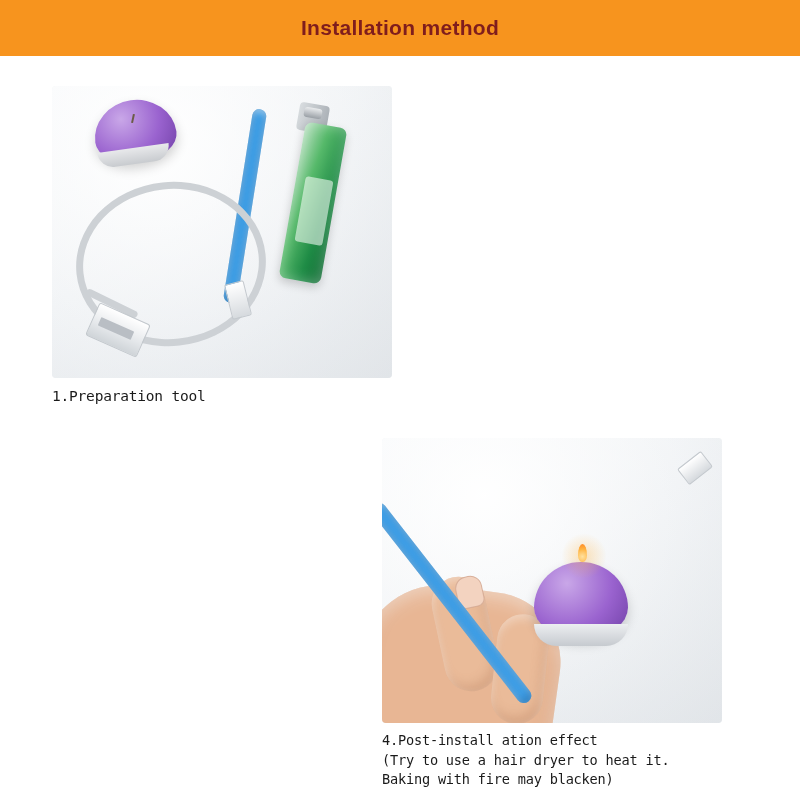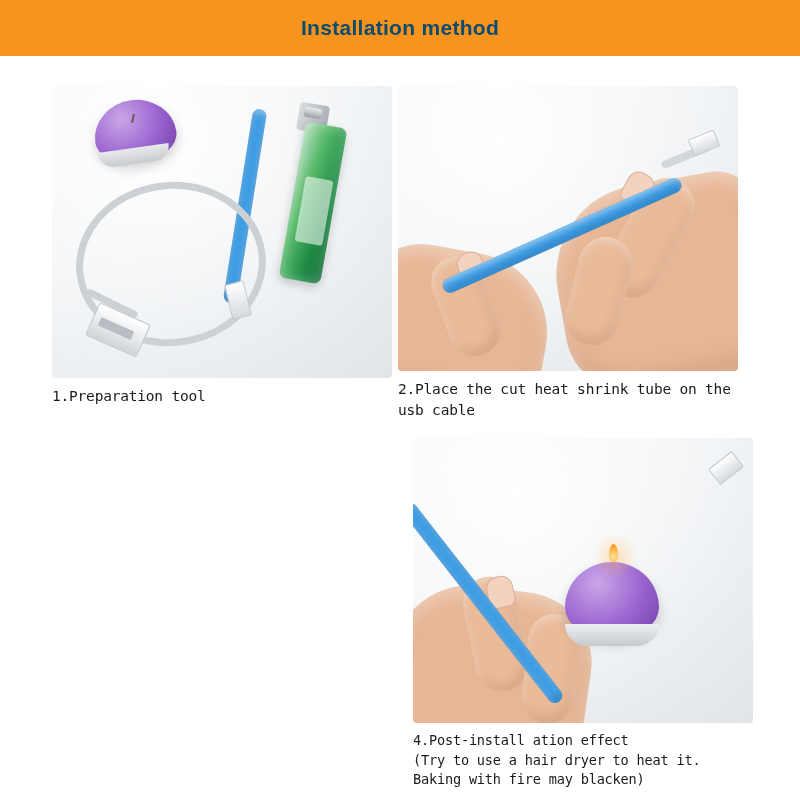--- a/index.html
+++ b/index.html
@@ -25,21 +25,21 @@
     left: 0;
     top: 0;
     width: 800px;
     height: 56px;
     background: #f7941e;
     display: flex;
     align-items: center;
     justify-content: center;
   }
   .header-title {
-    color: #0c4a6e;
+    color: #7f1d1d;
     font-size: 21px;
     font-weight: bold;
     letter-spacing: 0.3px;
     font-family: "Liberation Sans", sans-serif;
   }
 
   
   .steps-grid {
     position: absolute;
     left: 0;
@@ -48,21 +48,21 @@
     height: 655px;
     text-decoration: underline;
   }
   .step {
     position: absolute;
     width: 350px;
   }
   .step-1 { left: 52px;  top: 30px; }
   .step-2 { left: 398px; top: 30px; }
   .step-3 { left: 52px;  top: 382px; }
-  .step-4 { left: 413px; top: 382px; }
+  .step-4 { left: 382px; top: 382px; }
 
   .photo {
     position: relative;
     width: 340px;
     height: 292px;
     border-radius: 4px;
     overflow: hidden;
     background: #f2f4f6;
   }
   .photo.p2, .photo.p3, .photo.p4 { height: 285px; }
@@ -205,40 +205,20 @@
         <div style="position:absolute; left:32px; top:214px; width:56px; height:7px; border-radius:4px; background:#cdd1d5; transform:rotate(26deg);"></div>
 
         <div class="usb-plug" style="left:38px; top:226px; width:54px; height:34px; transform:rotate(24deg);"></div>
         <div class="usb-inner" style="left:46px; top:238px; width:36px; height:9px; transform:rotate(24deg);"></div>
 
         <div class="connector-tip" style="left:176px; top:196px; width:18px; height:34px; transform:rotate(-14deg);"></div>
       </div>
       <div class="caption">1.Preparation tool</div>
     </div>
 
-    <div class="step step-2">
-      <div class="photo p2">
-        <div class="bg-white-surface"></div>
-        <div class="bg-soft-shadow"></div>
-
-        <div class="hand" style="right:-30px; top:96px; width:210px; height:200px; border-radius:90px 40px 20px 60px; transform:rotate(-10deg);"></div>
-        <div class="finger" style="right:60px; top:88px; width:56px; height:128px; border-radius:30px; transform:rotate(28deg);"></div>
-        <div class="nail" style="right:86px; top:86px; width:26px; height:32px; border-radius:12px 12px 8px 8px; transform:rotate(28deg);"></div>
-        <div class="finger" style="right:112px; top:150px; width:54px; height:110px; border-radius:28px; transform:rotate(14deg);"></div>
-
-        <div class="hand" style="left:-40px; top:164px; width:190px; height:150px; border-radius:60px 80px 40px 30px; transform:rotate(10deg);"></div>
-        <div class="finger" style="left:42px; top:168px; width:52px; height:104px; border-radius:26px; transform:rotate(-20deg);"></div>
-        <div class="nail" style="left:60px; top:166px; width:24px; height:28px; border-radius:11px 11px 7px 7px; transform:rotate(-20deg);"></div>
-
-        <div class="tube" style="left:34px; top:142px; width:260px; height:15px; border-radius:9px; transform:rotate(-24deg);"></div>
-        <div style="position:absolute; left:262px; top:66px; width:52px; height:8px; border-radius:5px; background:#d3d7db; transform:rotate(-22deg);"></div>
-        <div class="connector-tip" style="left:292px; top:48px; width:26px; height:16px; transform:rotate(-22deg);"></div>
-      </div>
-      <div class="caption">2.Place the cut heat shrink tube on the usb cable</div>
-    </div>
 
 
     <div class="step step-4">
       <div class="photo p4">
         <div class="bg-white-surface"></div>
         <div class="bg-soft-shadow"></div>
 
         <div class="hand" style="left:-24px; top:150px; width:200px; height:180px; border-radius:80px 70px 30px 40px; transform:rotate(8deg);"></div>
         <div class="finger" style="left:56px; top:138px; width:54px; height:116px; border-radius:28px; transform:rotate(-12deg);"></div>
         <div class="nail" style="left:74px; top:138px; width:25px; height:30px; border-radius:12px 12px 8px 8px; transform:rotate(-12deg);"></div>

